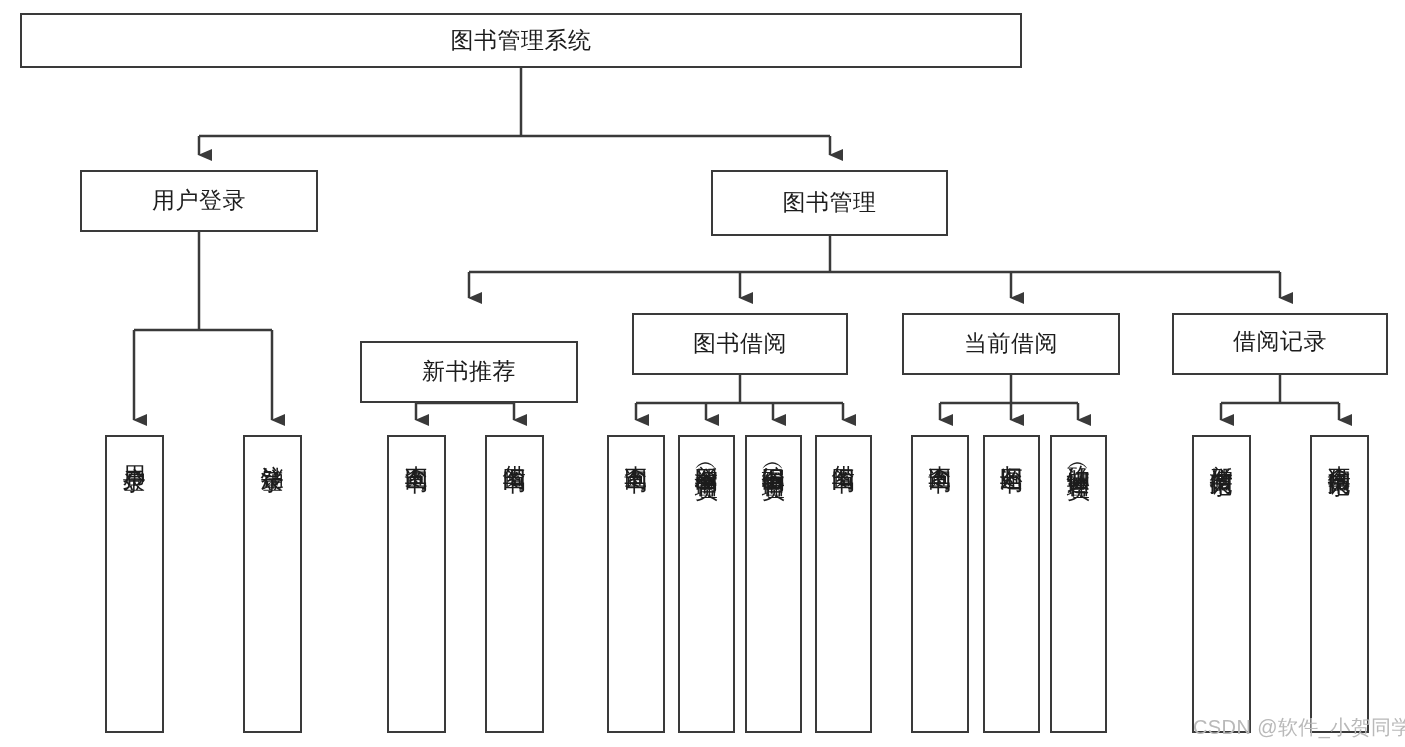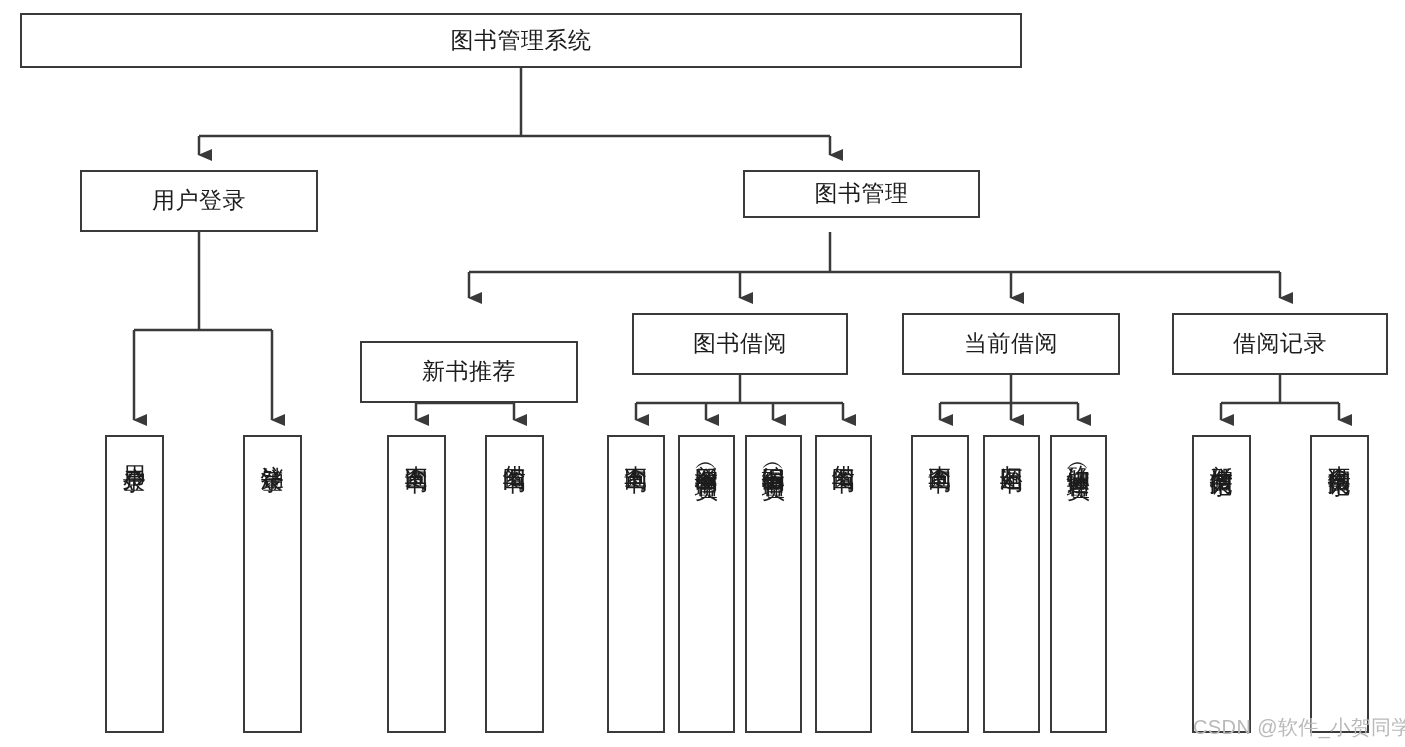--- a/index.html
+++ b/index.html
@@ -122,34 +122,34 @@
     </g>
   </svg>
 
   <div class="node" style="left:20px; top:13px; width:1002px; height:55px;">
     <span class="node-label">图书管理系统</span>
   </div>
 
   <div class="node" style="left:80px; top:170px; width:238px; height:62px;">
     <span class="node-label">用户登录</span>
   </div>
-  <div class="node" style="left:743px; top:170px; width:237px; height:48px;">
+  <div class="node" style="left:711px; top:170px; width:237px; height:66px;">
     <span class="node-label">图书管理</span>
   </div>
 
   <div class="node" style="left:360px; top:313px; width:218px; height:62px;margin-top:28px;">
     <span class="node-label">新书推荐</span>
   </div>
   <div class="node" style="left:632px; top:313px; width:216px; height:62px;">
     <span class="node-label">图书借阅</span>
   </div>
   <div class="node" style="left:902px; top:313px; width:218px; height:62px;">
     <span class="node-label">当前借阅</span>
   </div>
-  <div class="node" style="left:1172px; top:313px; width:216px; height:62px;">
+  <div class="node" style="left:1172px; top:313px; width:216px; height:62px;font-family:Liberation Mono, monospace;">
     <span class="node-label">借阅记录</span>
   </div>
 
   <div class="node vertical" style="left:105px; top:435px; width:59px; height:298px;">
     <span class="node-label">用户登录</span>
   </div>
   <div class="node vertical" style="left:243px; top:435px; width:59px; height:298px;">
     <span class="node-label">注销登录</span>
   </div>
   <div class="node vertical" style="left:387px; top:435px; width:59px; height:298px;">

